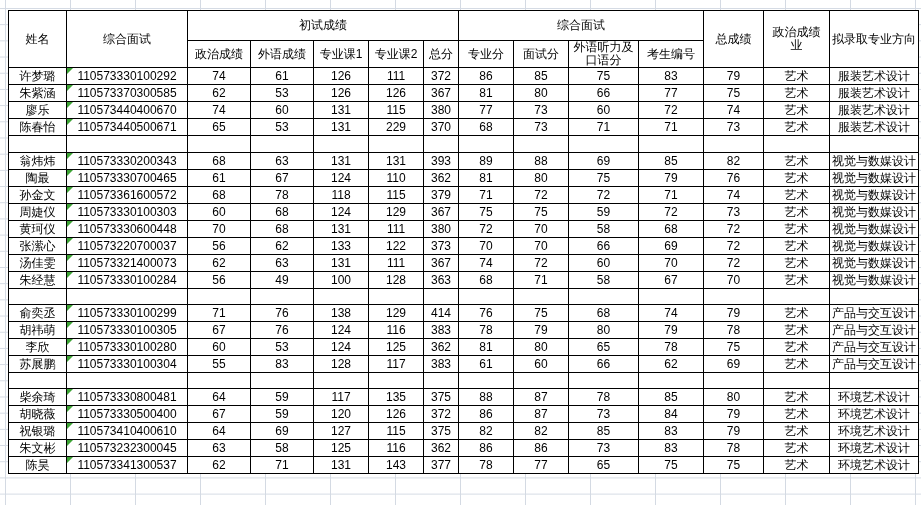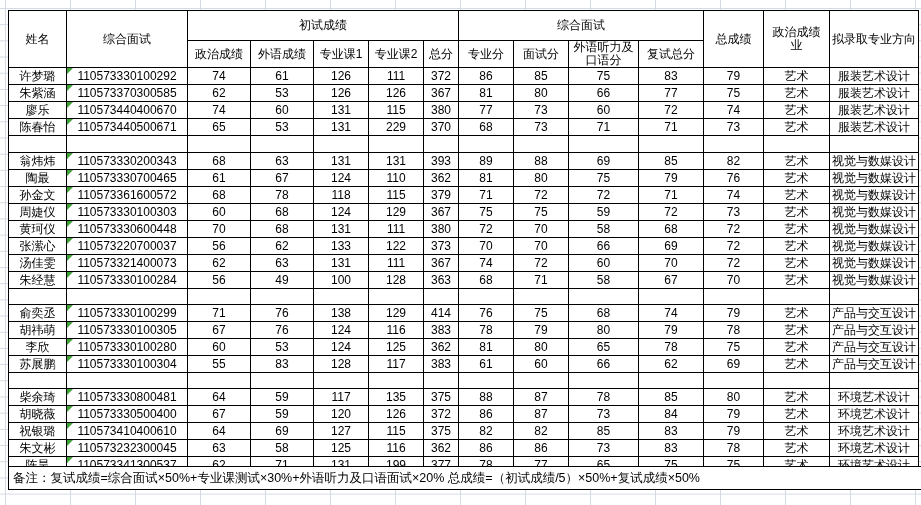--- a/index.html
+++ b/index.html
@@ -81,21 +81,21 @@
       <tr class="sub-row">
         <th>政治成绩</th>
         <th>外语成绩</th>
         <th>专业课1</th>
         <th>专业课2</th>
         <th>总分</th>
         <th>专业分</th>
         <th>面试分</th>
         <th class="small">外语听力及
 口语分</th>
-        <th>复试总分</th>
+        <th>考生编号</th>
       </tr>
     </thead>
     <tbody>
         <tr>
           <td>许梦璐</td>
           <td><span class="tri"></span>110573330100292</td>
           <td>74</td>
           <td>61</td>
           <td>126</td>
           <td>111</td>
@@ -459,27 +459,26 @@
           <td>78</td>
           <td>艺术</td>
           <td>环境艺术设计</td>
         </tr>
         <tr>
           <td>陈昊</td>
           <td><span class="tri"></span>110573341300537</td>
           <td>62</td>
           <td>71</td>
           <td>131</td>
-          <td>199</td>
+          <td>143</td>
           <td>377</td>
           <td>78</td>
           <td>77</td>
           <td>65</td>
           <td>75</td>
           <td>75</td>
           <td>艺术</td>
           <td>环境艺术设计</td>
         </tr>
       </tbody>
   </table>
 
-  <div class="note-box">备注：复试成绩=综合面试×50%+专业课测试×30%+外语听力及口语面试×20% 总成绩=（初试成绩/5）×50%+复试成绩×50%</div>
 </div>
 
 </body></html>

